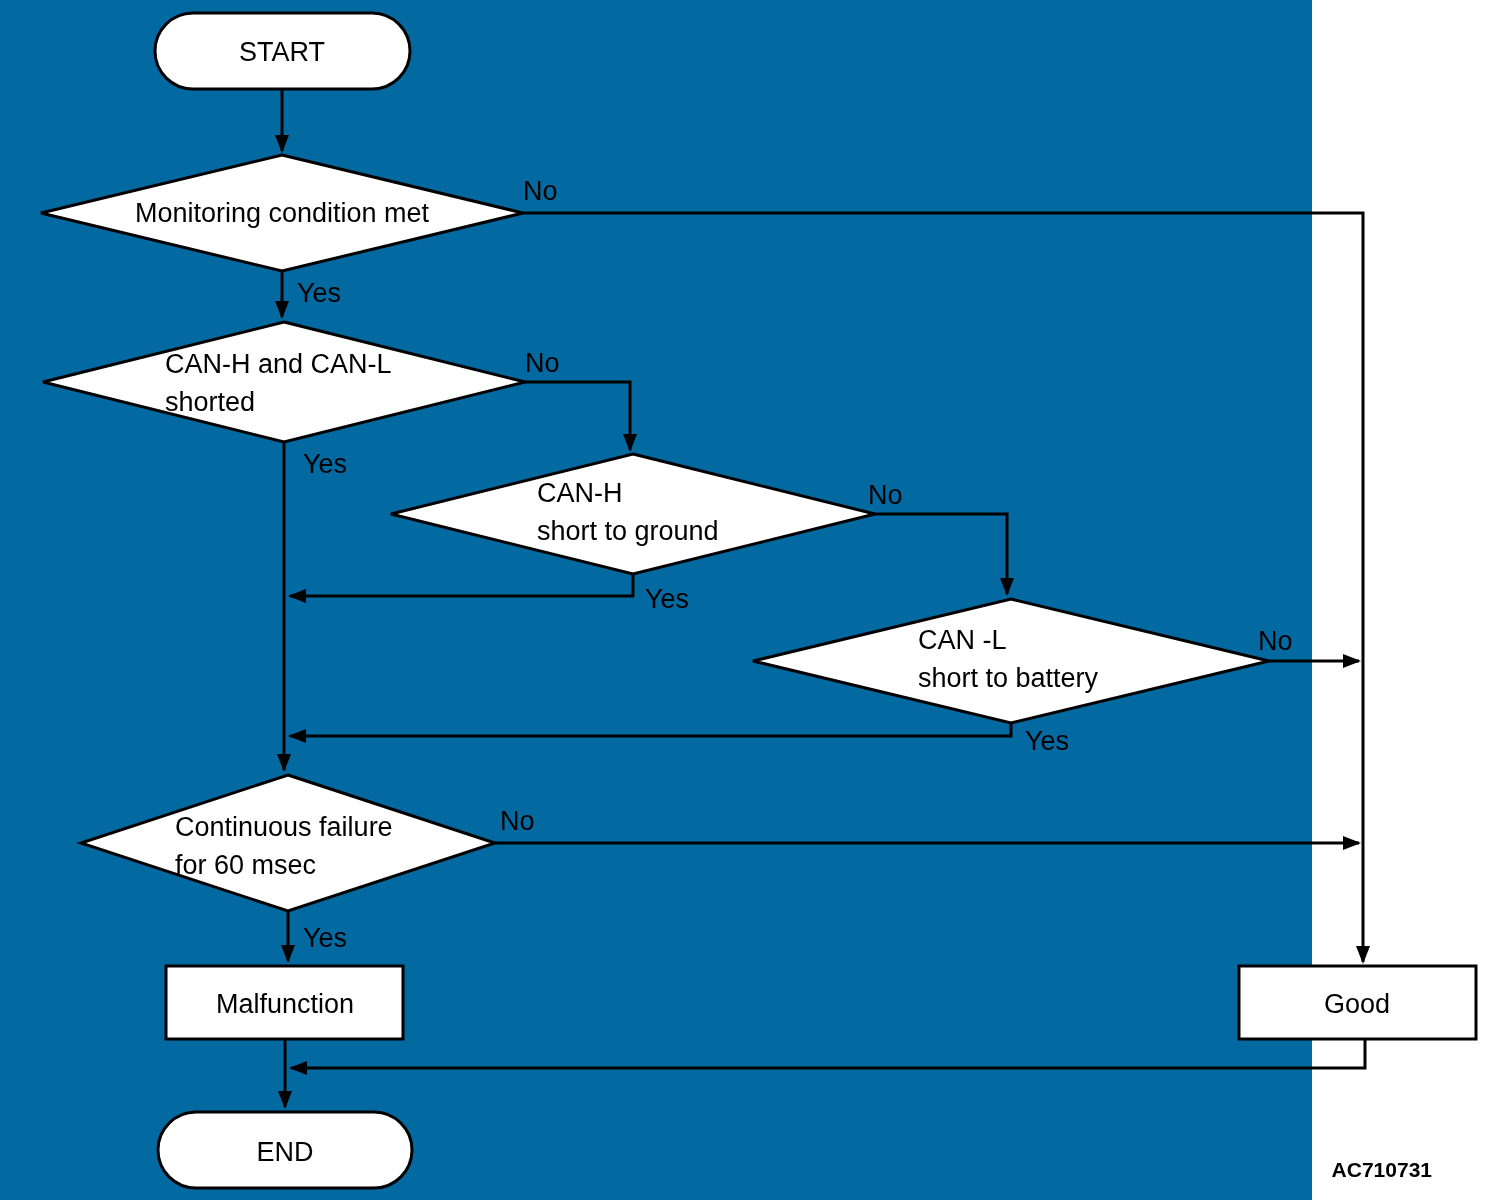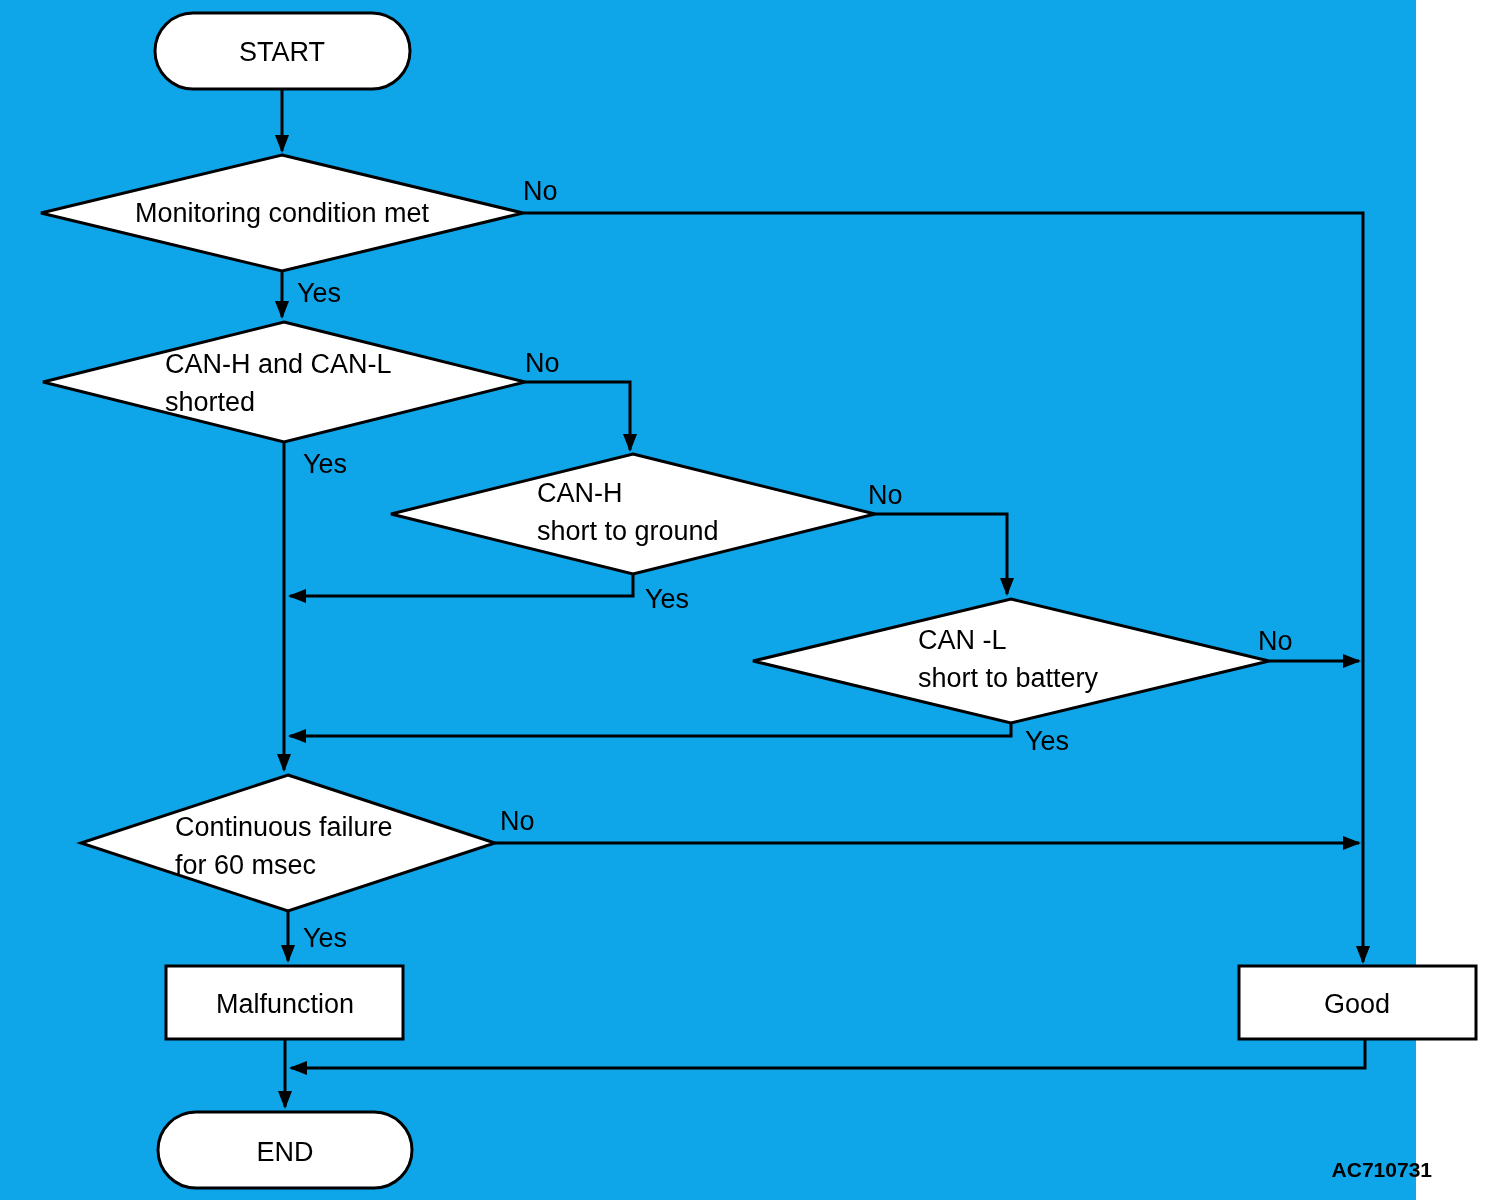--- a/index.html
+++ b/index.html
@@ -1,19 +1,19 @@
 <!DOCTYPE html>
 <html><head>
 <meta charset="utf-8">
 <style>
   html, body { margin: 0; padding: 0; background: #ffffff; }
   .canvas-wrap {
-    width: 1416px;
+    width: 1312px;
     height: 1200px;
-    background: #0ea5e9;
+    background: #0369a1;
     position: relative;
     font-family: "Liberation Sans", sans-serif;
   }
   svg { display: block; }
   .shape {
     fill: #ffffff;
     stroke: #000000;
     stroke-width: 3;
   }
   .ln {

